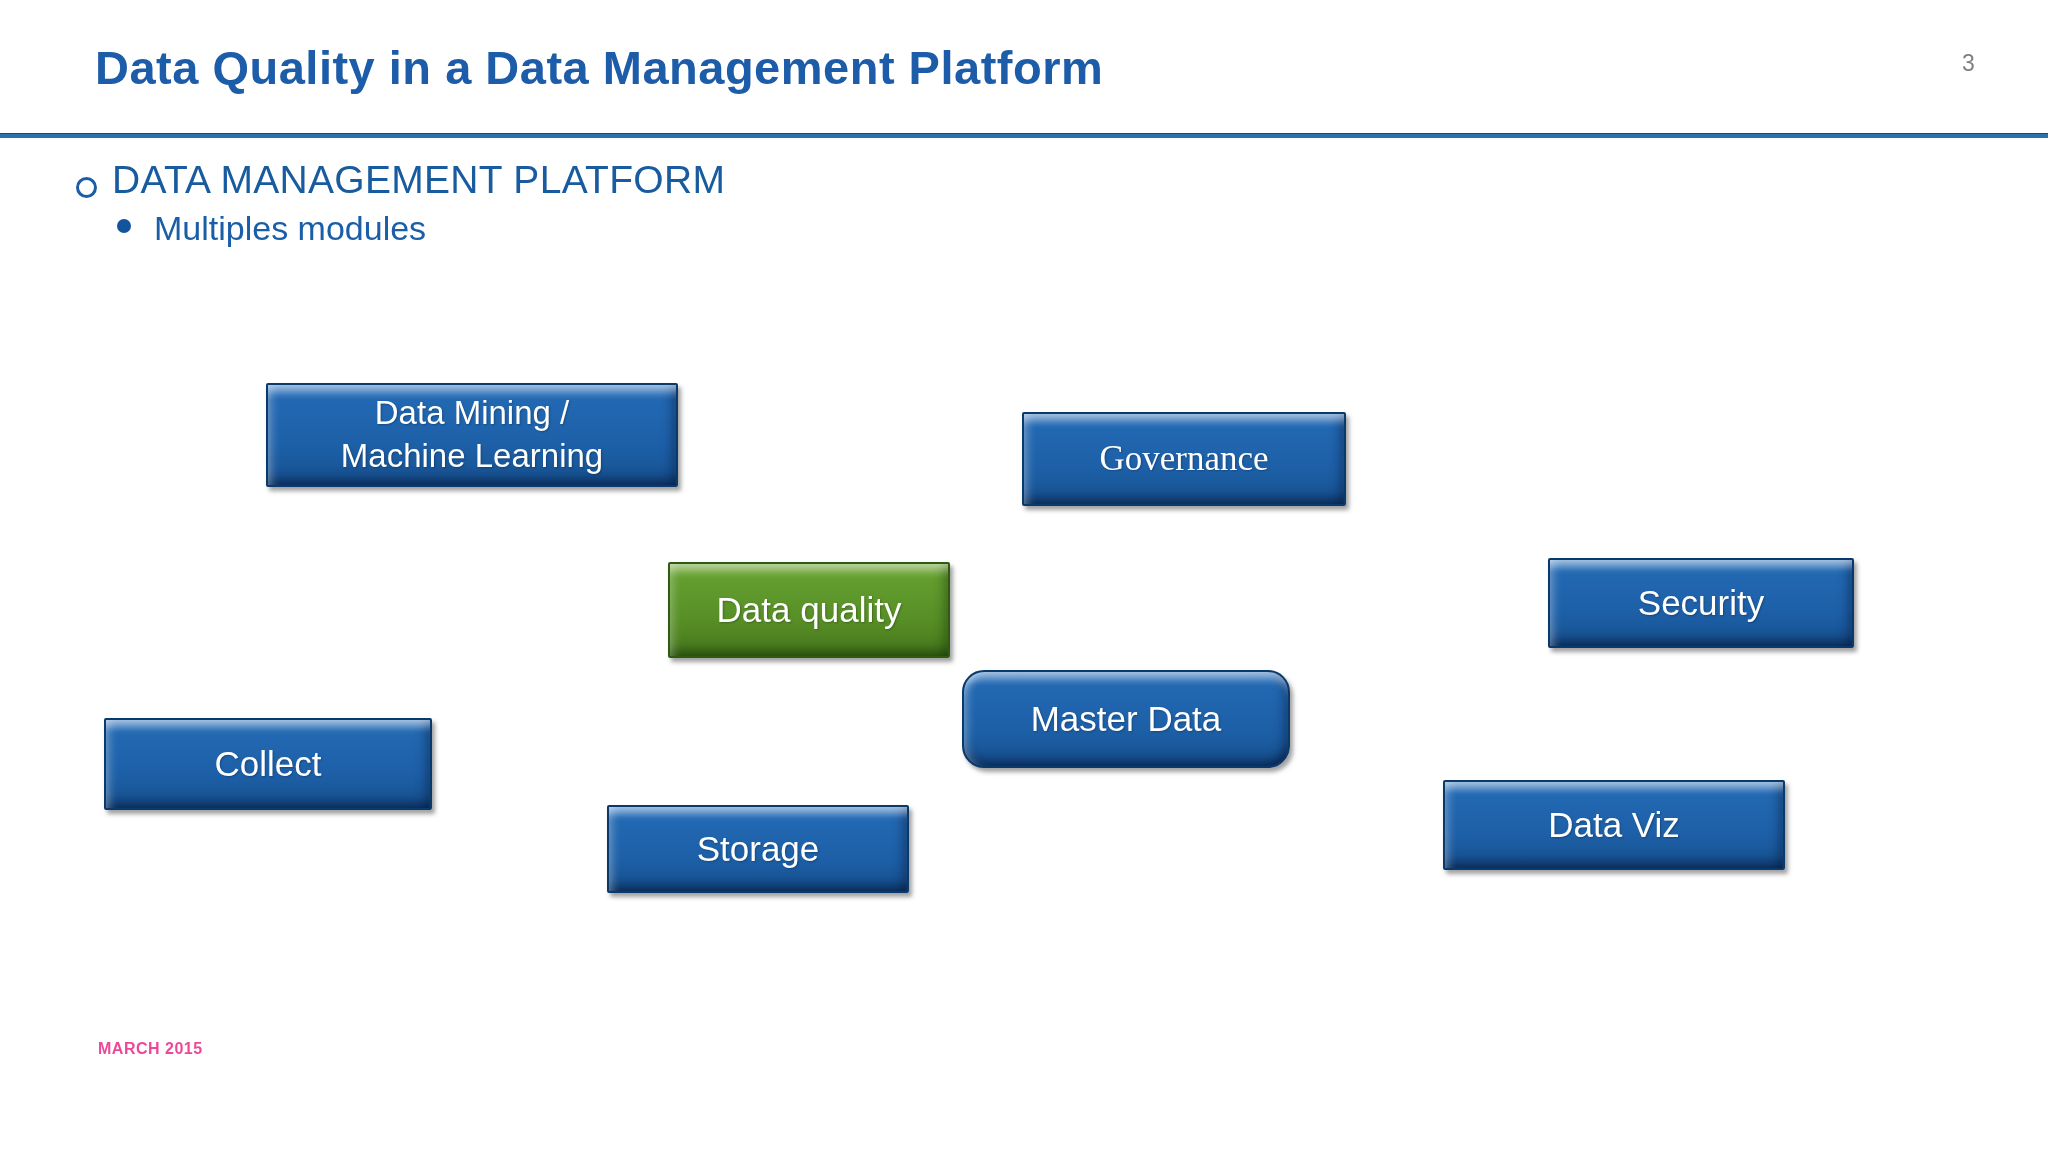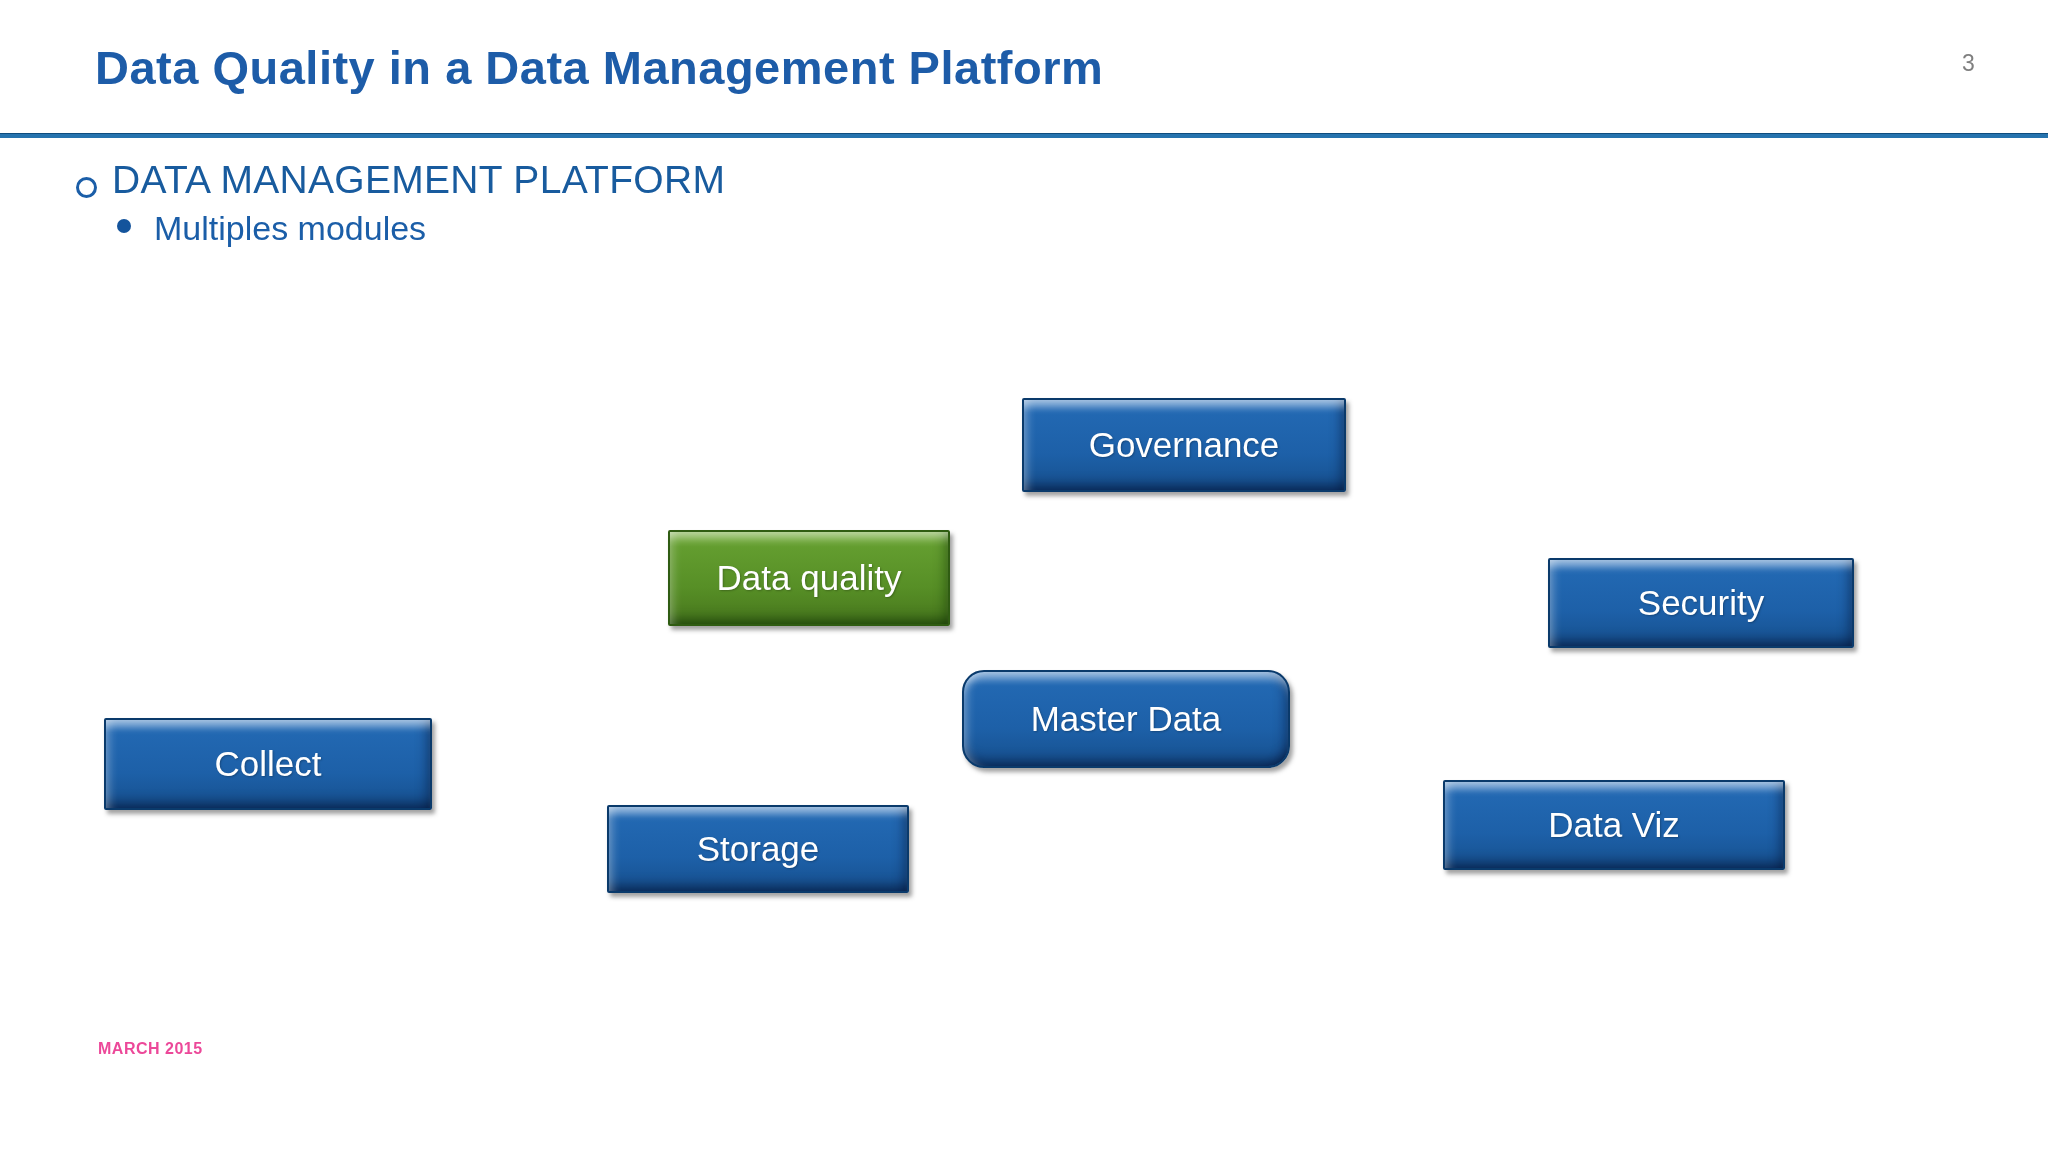--- a/index.html
+++ b/index.html
@@ -114,22 +114,22 @@
     border: 2px solid #2f5c12;
     box-shadow:
       inset 0 12px 10px -7px rgba(255,255,255,0.5),
       inset 12px 0 10px -9px rgba(255,255,255,0.3),
       inset -12px 0 12px -9px rgba(10,40,0,0.45),
       inset 0 -14px 12px -9px rgba(10,40,0,0.55),
       3px 4px 4px rgba(70,70,70,0.5);
   }
   .box-mining     { left: 266px;  top: 383px; width: 408px; height: 100px; }
   .box-mining .module-label { font-size: 33px; }
-  .box-governance { left: 1022px; top: 398px; width: 320px; height: 90px; }
-  .box-quality    { left: 668px;  top: 530px; width: 278px; height: 92px; }
+  .box-governance { left: 1022px; top: 412px; width: 320px; height: 90px; font-family: Liberation Serif, serif; }
+  .box-quality    { left: 668px;  top: 562px; width: 278px; height: 92px; }
   .box-security   { left: 1548px; top: 558px; width: 302px; height: 86px; }
   .box-master     { left: 962px;  top: 670px; width: 324px; height: 94px; border-radius: 22px; }
   .box-collect    { left: 104px;  top: 718px; width: 324px; height: 88px; }
   .box-storage    { left: 607px;  top: 805px; width: 298px; height: 84px; }
   .box-dataviz    { left: 1443px; top: 780px; width: 338px; height: 86px; align-items: center; }
 
   
   .slide-footer {
     position: absolute;
     left: 98px;
@@ -148,20 +148,24 @@
   <h1 class="slide-title">Data Quality in a Data Management Platform</h1>
   <div class="page-number">3</div>
   <div class="title-divider"></div>
 
   <span class="bullet-l1-marker"></span>
   <div class="bullet-l1-text">DATA MANAGEMENT PLATFORM</div>
 
   <span class="bullet-l2-marker"></span>
   <div class="bullet-l2-text">Multiples modules</div>
 
+  <div class="module-box module-blue box-mining">
+    <span class="module-label">Data Mining /
+Machine Learning</span>
+  </div>
 
   <div class="module-box module-blue box-governance">
     <span class="module-label">Governance</span>
   </div>
 
   <div class="module-box module-green box-quality">
     <span class="module-label">Data quality</span>
   </div>
 
   <div class="module-box module-blue box-security">

